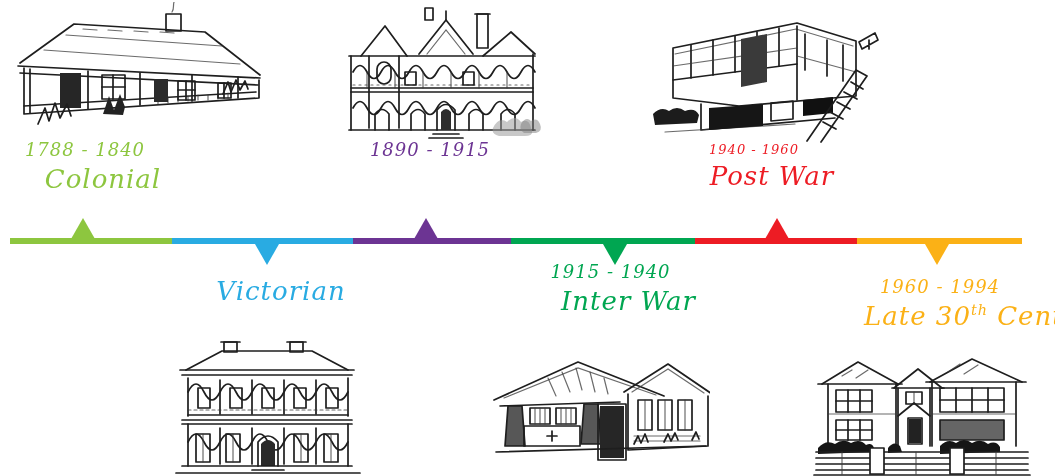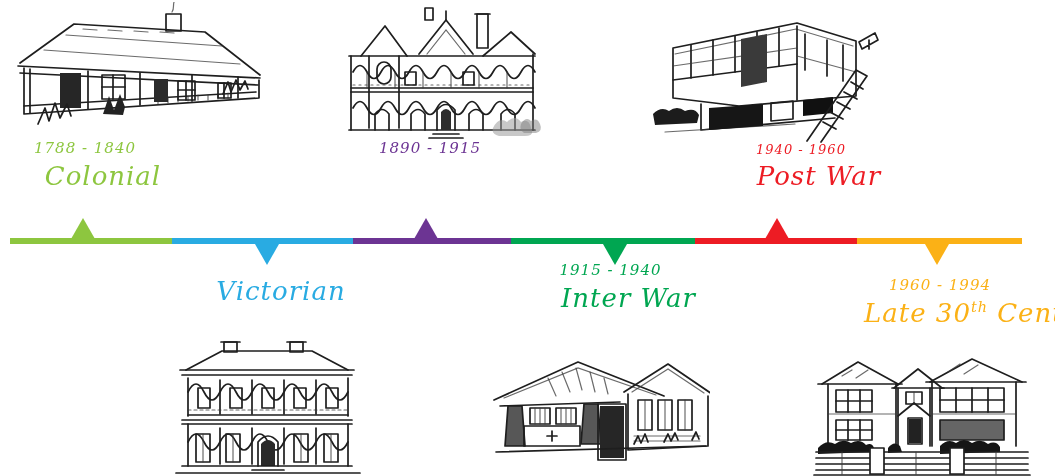--- a/index.html
+++ b/index.html
@@ -7,21 +7,21 @@
     position:relative;width:1055px;height:476px;background:#fff;overflow:hidden;
     font-family:"DejaVu Serif",serif;
   }
   
   .seg{position:absolute;top:238px;height:6px;}
   .tri{position:absolute;width:0;height:0;}
   .tri.up{top:218px;border-left:12px solid transparent;border-right:12px solid transparent;border-bottom:21px solid #000;}
   .tri.down{top:244px;border-left:12px solid transparent;border-right:12px solid transparent;border-top:21px solid #000;}
   
   .era-label{position:absolute;text-align:center;font-style:italic;}
-  .era-years{display:block;font-size:15px;letter-spacing:1px;white-space:nowrap;}
+  .era-years{display:block;font-size:18px;letter-spacing:1px;white-space:nowrap;}
   .era-name{display:block;font-size:26px;margin-top:4px;letter-spacing:1px;white-space:nowrap;margin-left:36px;}
   .era-label.small-years .era-years{font-size:13px;}
   .era-name sup{font-size:0.55em;}
   
   .house{position:absolute;}
   .sk{fill:none;stroke:#1e1e1e;stroke-width:1.7;stroke-linecap:round;stroke-linejoin:round;}
   .sk-lite{fill:none;stroke:#3a3a3a;stroke-width:1.2;stroke-linecap:round;opacity:.75;}
 </style>
 </head>
 <body>
@@ -42,21 +42,21 @@
   <div class="tri up" style="left: 765px; border-bottom-color: rgb(237, 28, 36);"></div>
   <div class="tri down" style="left: 925px; border-top-color: rgb(251, 177, 22);"></div>
 
   <div class="era-label" style="left: 0px; top: 139px; width: 170px; color: rgb(141, 198, 63);">
     <span class="era-years">1788 - 1840</span>
     <span class="era-name">Colonial</span>
   </div>
   <div class="era-label" style="left: 345px; top: 139px; width: 170px; color: rgb(108, 52, 147);">
     <span class="era-years">1890 - 1915</span>
   </div>
-  <div class="era-label small-years" style="left: 716px; top: 142px; width: 170px; color: rgb(237, 28, 36);">
+  <div class="era-label small-years" style="left: 669px; top: 142px; width: 170px; color: rgb(237, 28, 36);">
     <span class="era-years">1940 - 1960</span>
     <span class="era-name">Post War</span>
   </div>
   <div class="era-label" style="left: 178px; top: 272px; width: 170px; color: rgb(41, 171, 226);">
     <span class="era-name">Victorian</span>
   </div>
   <div class="era-label" style="left: 523px; top: 261px; width: 175px; color: rgb(0, 166, 81);">
     <span class="era-years">1915 - 1940</span>
     <span class="era-name">Inter War</span>
   </div>

